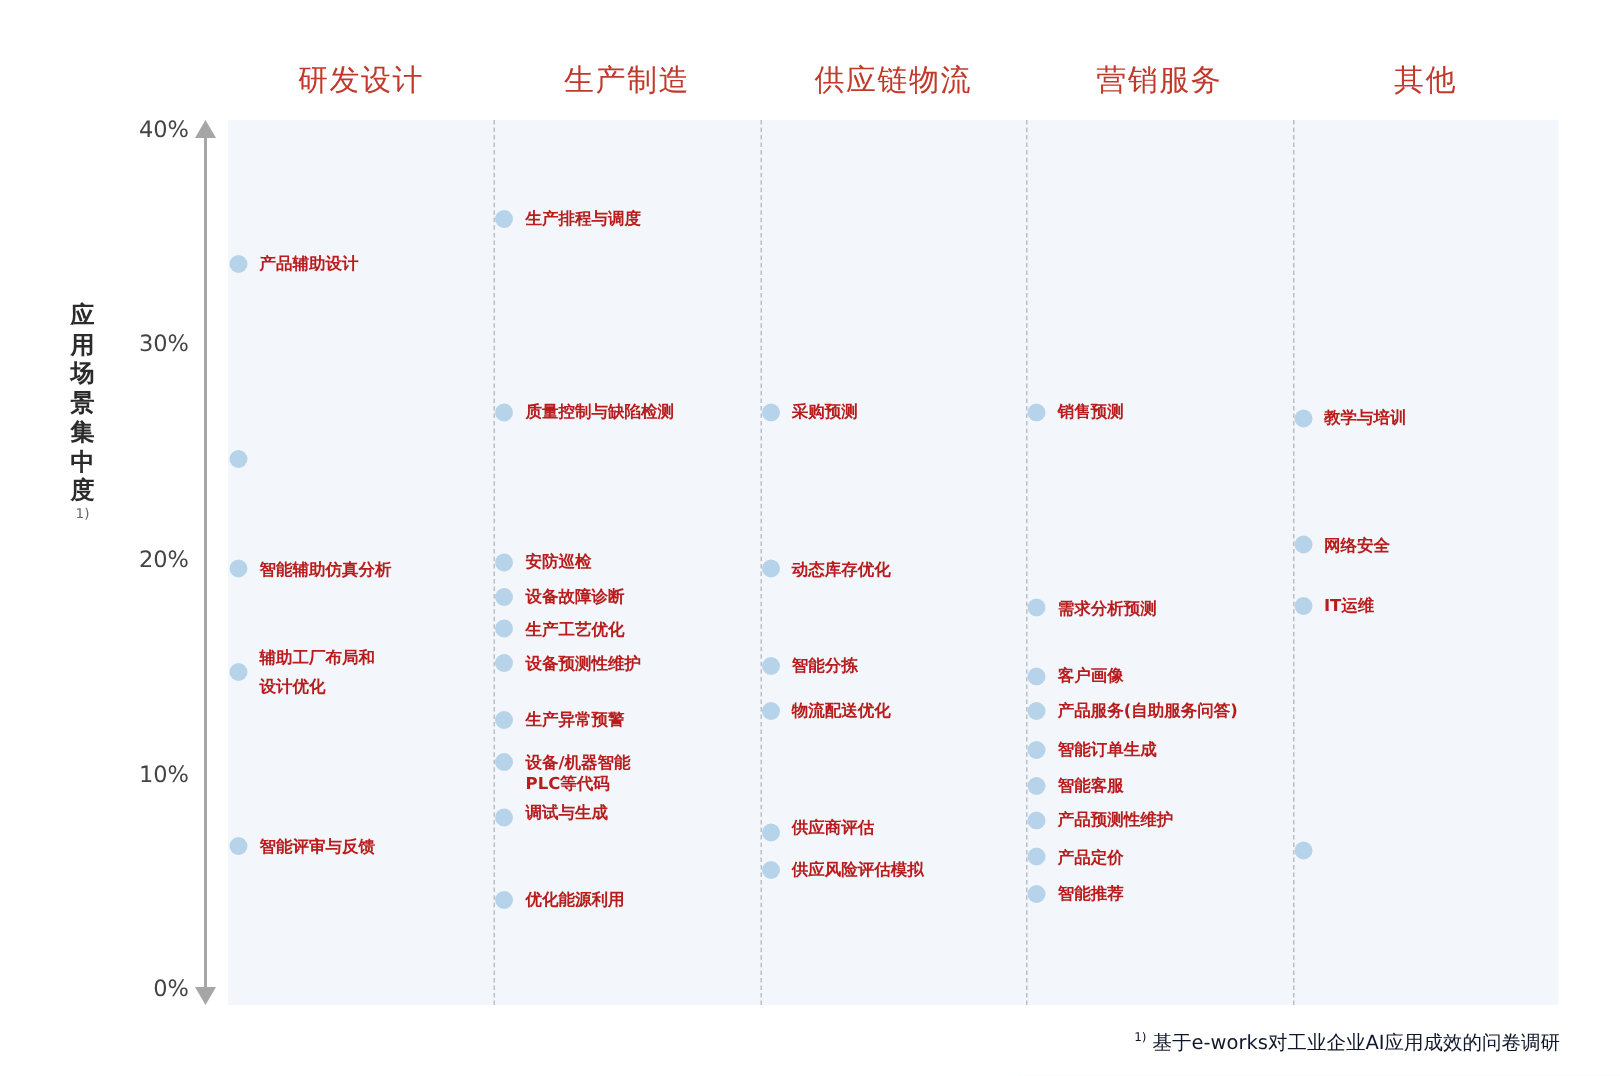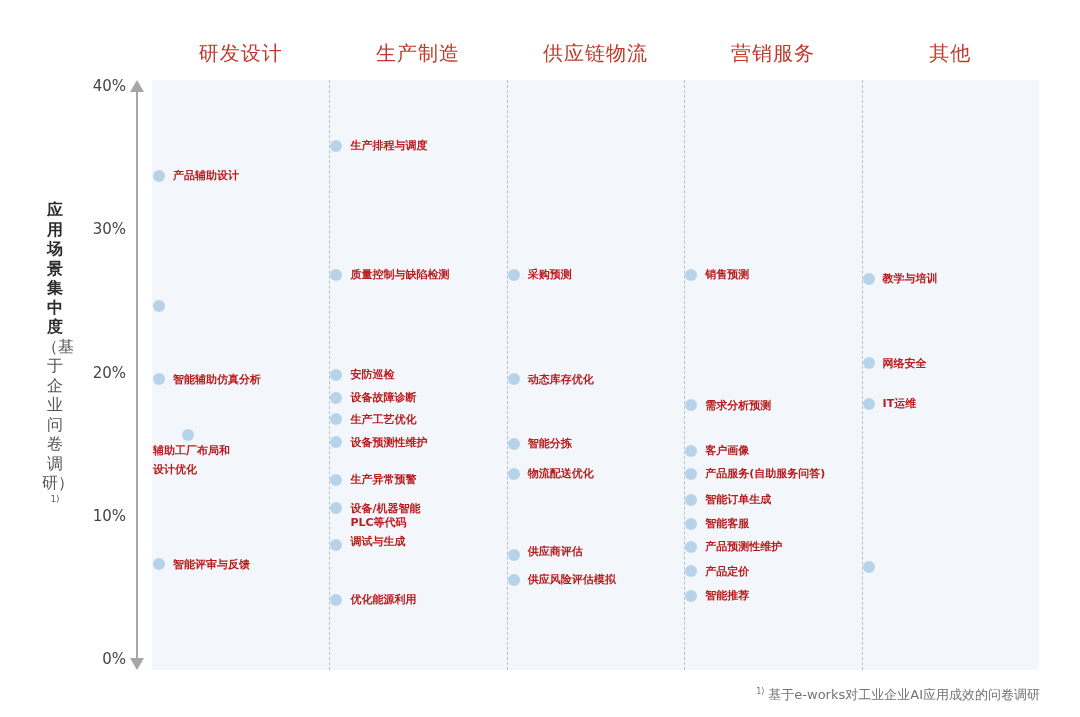--- a/index.html
+++ b/index.html
@@ -16,21 +16,21 @@
       border-left: 7px solid transparent; border-right: 7px solid transparent; border-top: 12px solid #a6a6a6; }
     .tick { position: absolute; left: 84px; width: 42px; text-align: right; font-size: 15px; color: #444; }
     .ylabel { position: absolute; left: 42px; top: 200px; width: 26px; font-size: 16px; line-height: 19.5px;
       text-align: center; color: #2b2b2b; }
     .ylabel .main { font-weight: bold; display: block; }
     .ylabel .sub { display: block; color: #555; font-weight: normal; }
     .ylabel .sup { display: block; font-size: 9px; line-height: 12px; color: #666; }
     .item { position: absolute; display: flex; align-items: center; }
     .dot { width: 12px; height: 12px; border-radius: 50%; background: #b7d3e9; flex: 0 0 12px; margin-right: 8px; }
     .label { font-size: 11px; line-height: 19px; color: #b91c1c; white-space: pre; font-weight: bold; }
-    .footnote { position: absolute; right: 40px; top: 686px; font-size: 13px; color: #737373; }
+    .footnote { position: absolute; right: 40px; top: 686px; font-size: 13px; color: #0f172a; }
     .footnote sup { font-size: 8px; margin-right: 4px; }
   </style>
 </head>
 <body>
 
 <div class="plot"></div>
 <div id="dividers">
     <div class="divider" style="left: 329px;"></div>
     <div class="divider" style="left: 507px;"></div>
     <div class="divider" style="left: 684px;"></div>
@@ -51,37 +51,36 @@
 <div id="ticks">
     <div class="tick" style="top: 77px;">40%</div>
     <div class="tick" style="top: 220.25px;">30%</div>
     <div class="tick" style="top: 363.5px;">20%</div>
     <div class="tick" style="top: 506.75px;">10%</div>
     <div class="tick" style="top: 650px;">0%</div>
   </div>
 
 <div class="ylabel">
   <span class="main">应用场景集中度</span>
-  <span class="sub">（基于企业问卷调研）</span>
   <span class="sup">1)</span>
 </div>
 
 <div id="items">
     <div class="item" style="left: 153px; top: 166.315px;">
       <span class="dot"></span>
       <span class="label">产品辅助设计</span>
     </div>
     <div class="item" style="left: 153px; top: 300.065px;">
       <span class="dot"></span>
     </div>
     <div class="item" style="left: 153px; top: 369.73px;">
       <span class="dot"></span>
       <span class="label">智能辅助仿真分析</span>
     </div>
-    <div class="item" style="left: 153px; top: 428.99px; flex-direction: column;">
+    <div class="item" style="left: 153px; top: 428.99px;">
       <span class="dot"></span>
       <span class="label">辅助工厂布局和
 设计优化</span>
     </div>
     <div class="item" style="left: 153px; top: 554.523px;">
       <span class="dot"></span>
       <span class="label">智能评审与反馈</span>
     </div>
     <div class="item" style="left: 330.4px; top: 136.232px;">
       <span class="dot"></span>

